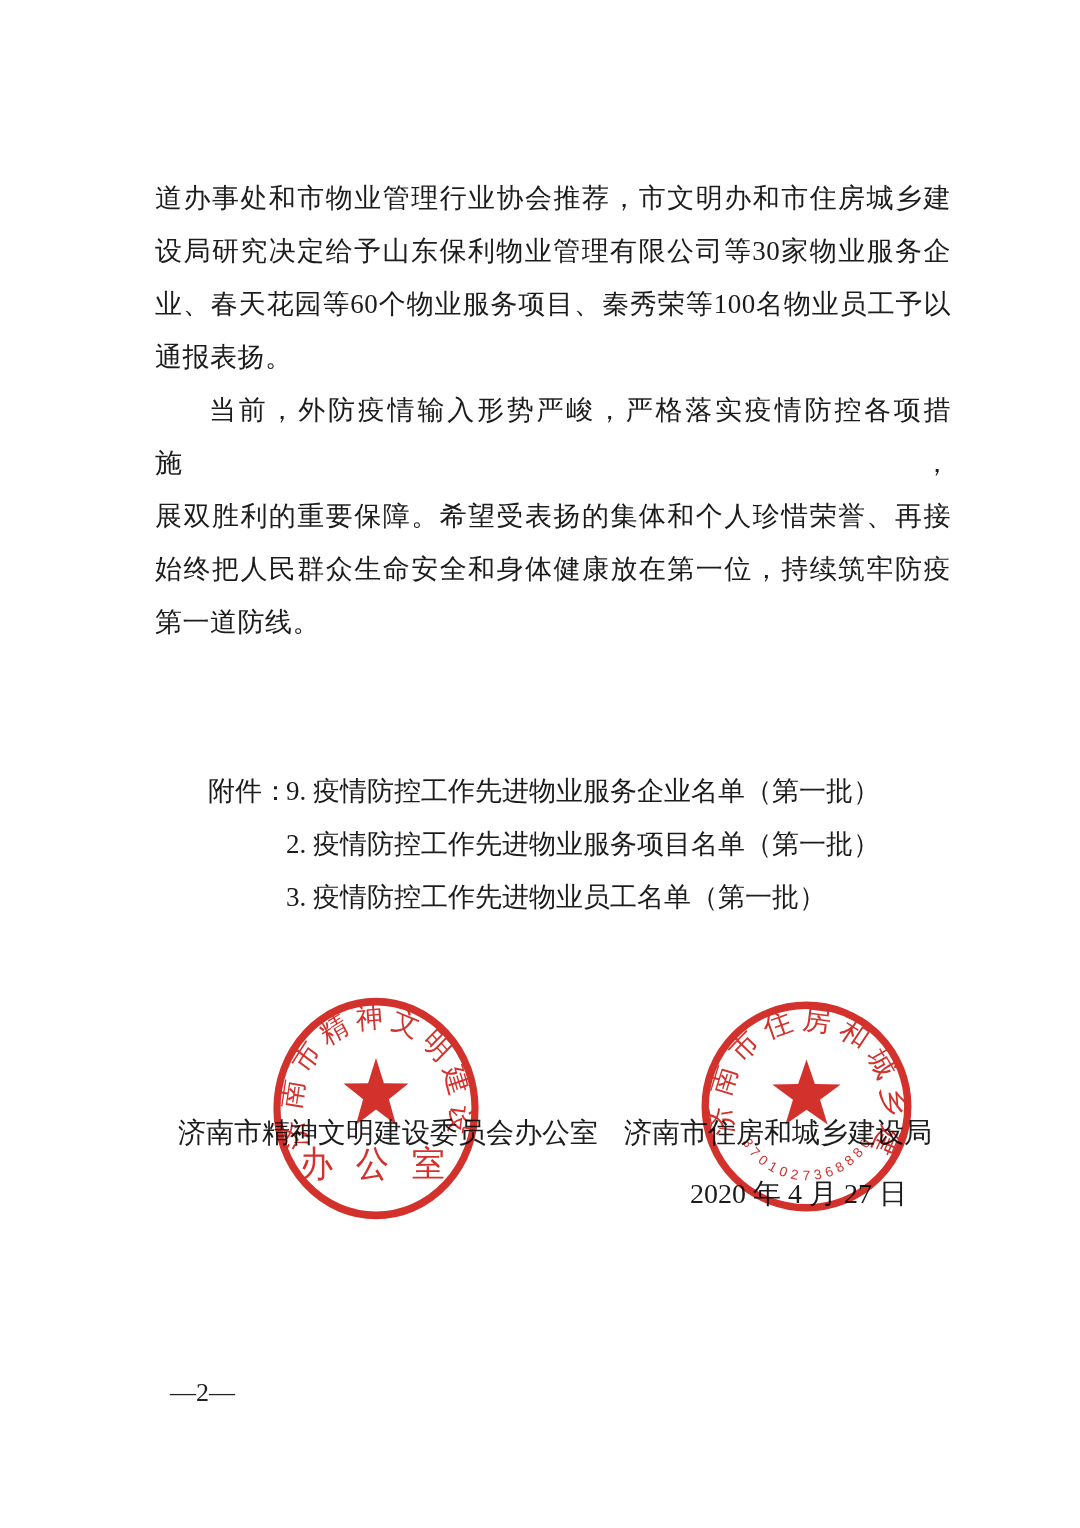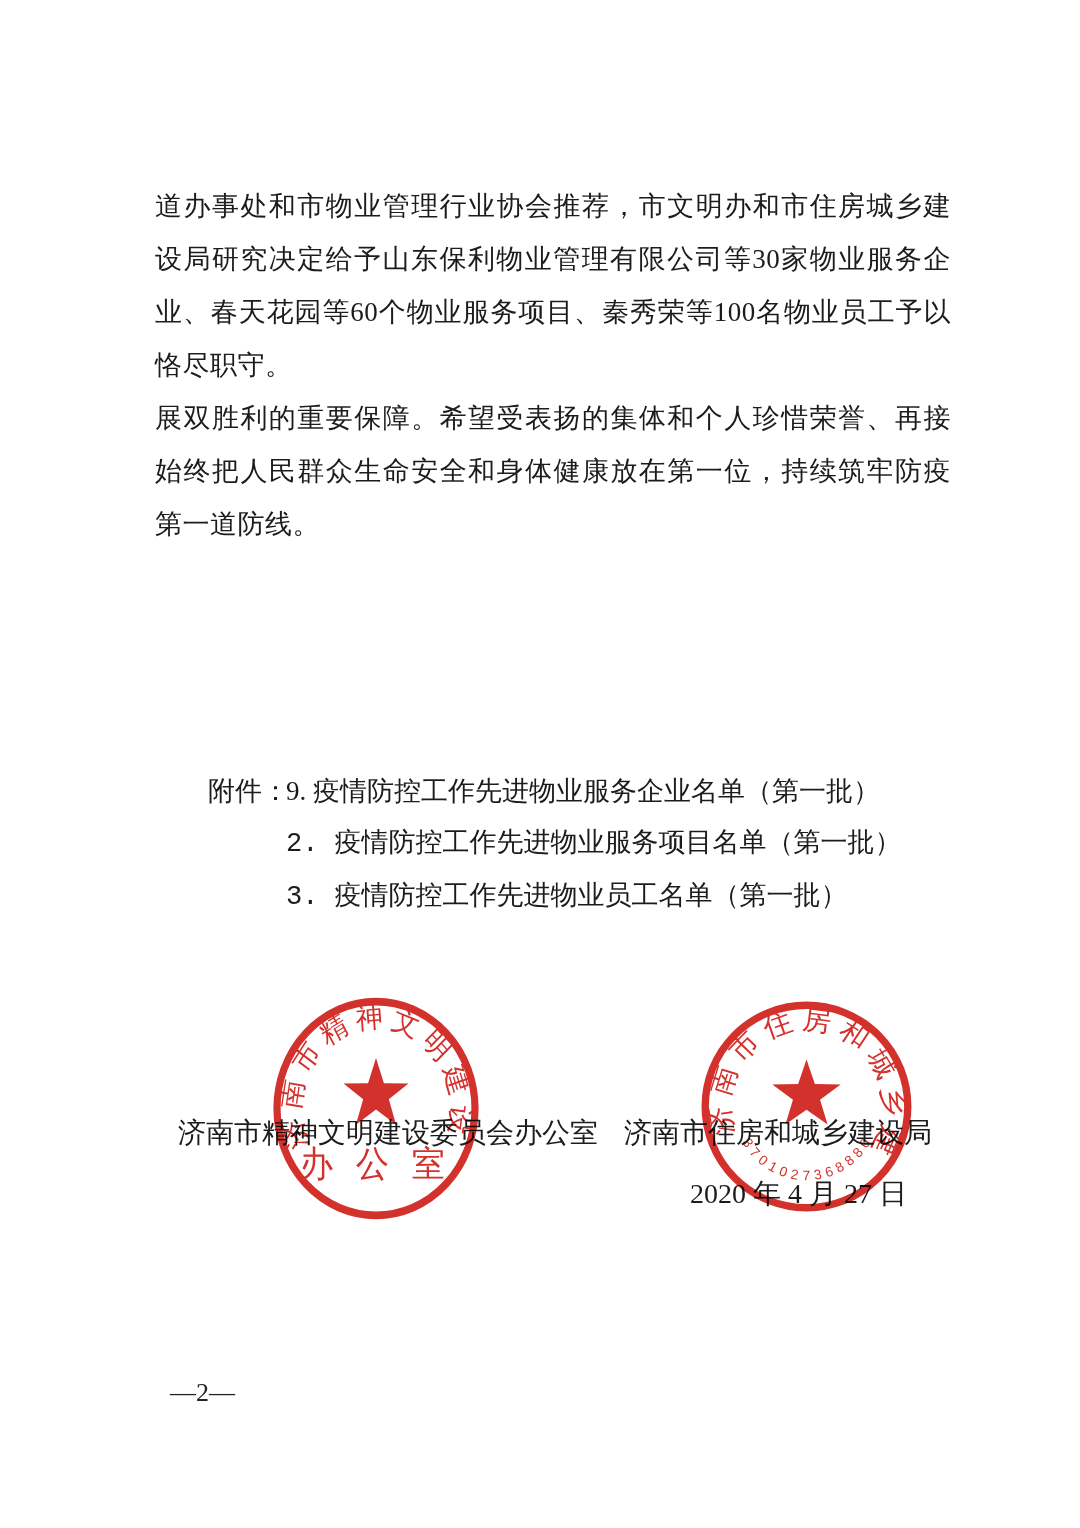--- a/index.html
+++ b/index.html
@@ -9,21 +9,21 @@
     width: 1080px;
     height: 1528px;
     background: #ffffff;
     overflow: hidden;
     font-family: "Liberation Serif", "DejaVu Serif", serif;
     color: #1c1c1c;
   }
   .body-text {
     position: absolute;
     left: 155px;
-    top: 180px;
+    top: 172px;
     width: 796px;
     font-size: 27px;
     line-height: 53px;
     letter-spacing: 0.5px;
   }
   .line { white-space: nowrap; }
   .line.j {
     white-space: normal;
     text-align: justify;
     text-align-last: justify;
@@ -32,21 +32,21 @@
   .attach {
     position: absolute;
     left: 208px;
     top: 765px;
     width: 760px;
     font-size: 27px;
     line-height: 53px;
   }
   .attach-row { white-space: nowrap; }
   .attach-label { display: inline-block; width: 78px; }
-  .attach-row.cont { padding-left: 78px; font-family: Liberation Mono, monospace; }
+  .attach-row.cont { padding-left: 78px; }
   .signature {
     position: absolute;
     left: 178px;
     top: 1112px;
     width: 790px;
     font-size: 28px;
     line-height: 42px;
     white-space: nowrap;
     z-index: 2;
   }
@@ -80,21 +80,22 @@
 </style>
 </head>
 <body>
 
 <div class="page">
 
   <div class="body-text">
     <div class="line j">道办事处和市物业管理行业协会推荐，市文明办和市住房城乡建</div>
     <div class="line j">设局研究决定给予山东保利物业管理有限公司等30家物业服务企</div>
     <div class="line j">业、春天花园等60个物业服务项目、秦秀荣等100名物业员工予以</div>
-    <div class="line">恪尽职守。</div>
+    <div class="line">通报表扬。</div>
+    <div class="line j ind">当前，外防疫情输入形势严峻，严格落实疫情防控各项措施，</div>
     <div class="line j">展双胜利的重要保障。希望受表扬的集体和个人珍惜荣誉、再接</div>
     <div class="line j">始终把人民群众生命安全和身体健康放在第一位，持续筑牢防疫</div>
     <div class="line">第一道防线。</div>
   </div>
 
   <div class="attach">
     <div class="attach-row">
       <span class="attach-label">附件：</span><span>9. 疫情防控工作先进物业服务企业名单（第一批）</span>
     </div>
     <div class="attach-row cont">

